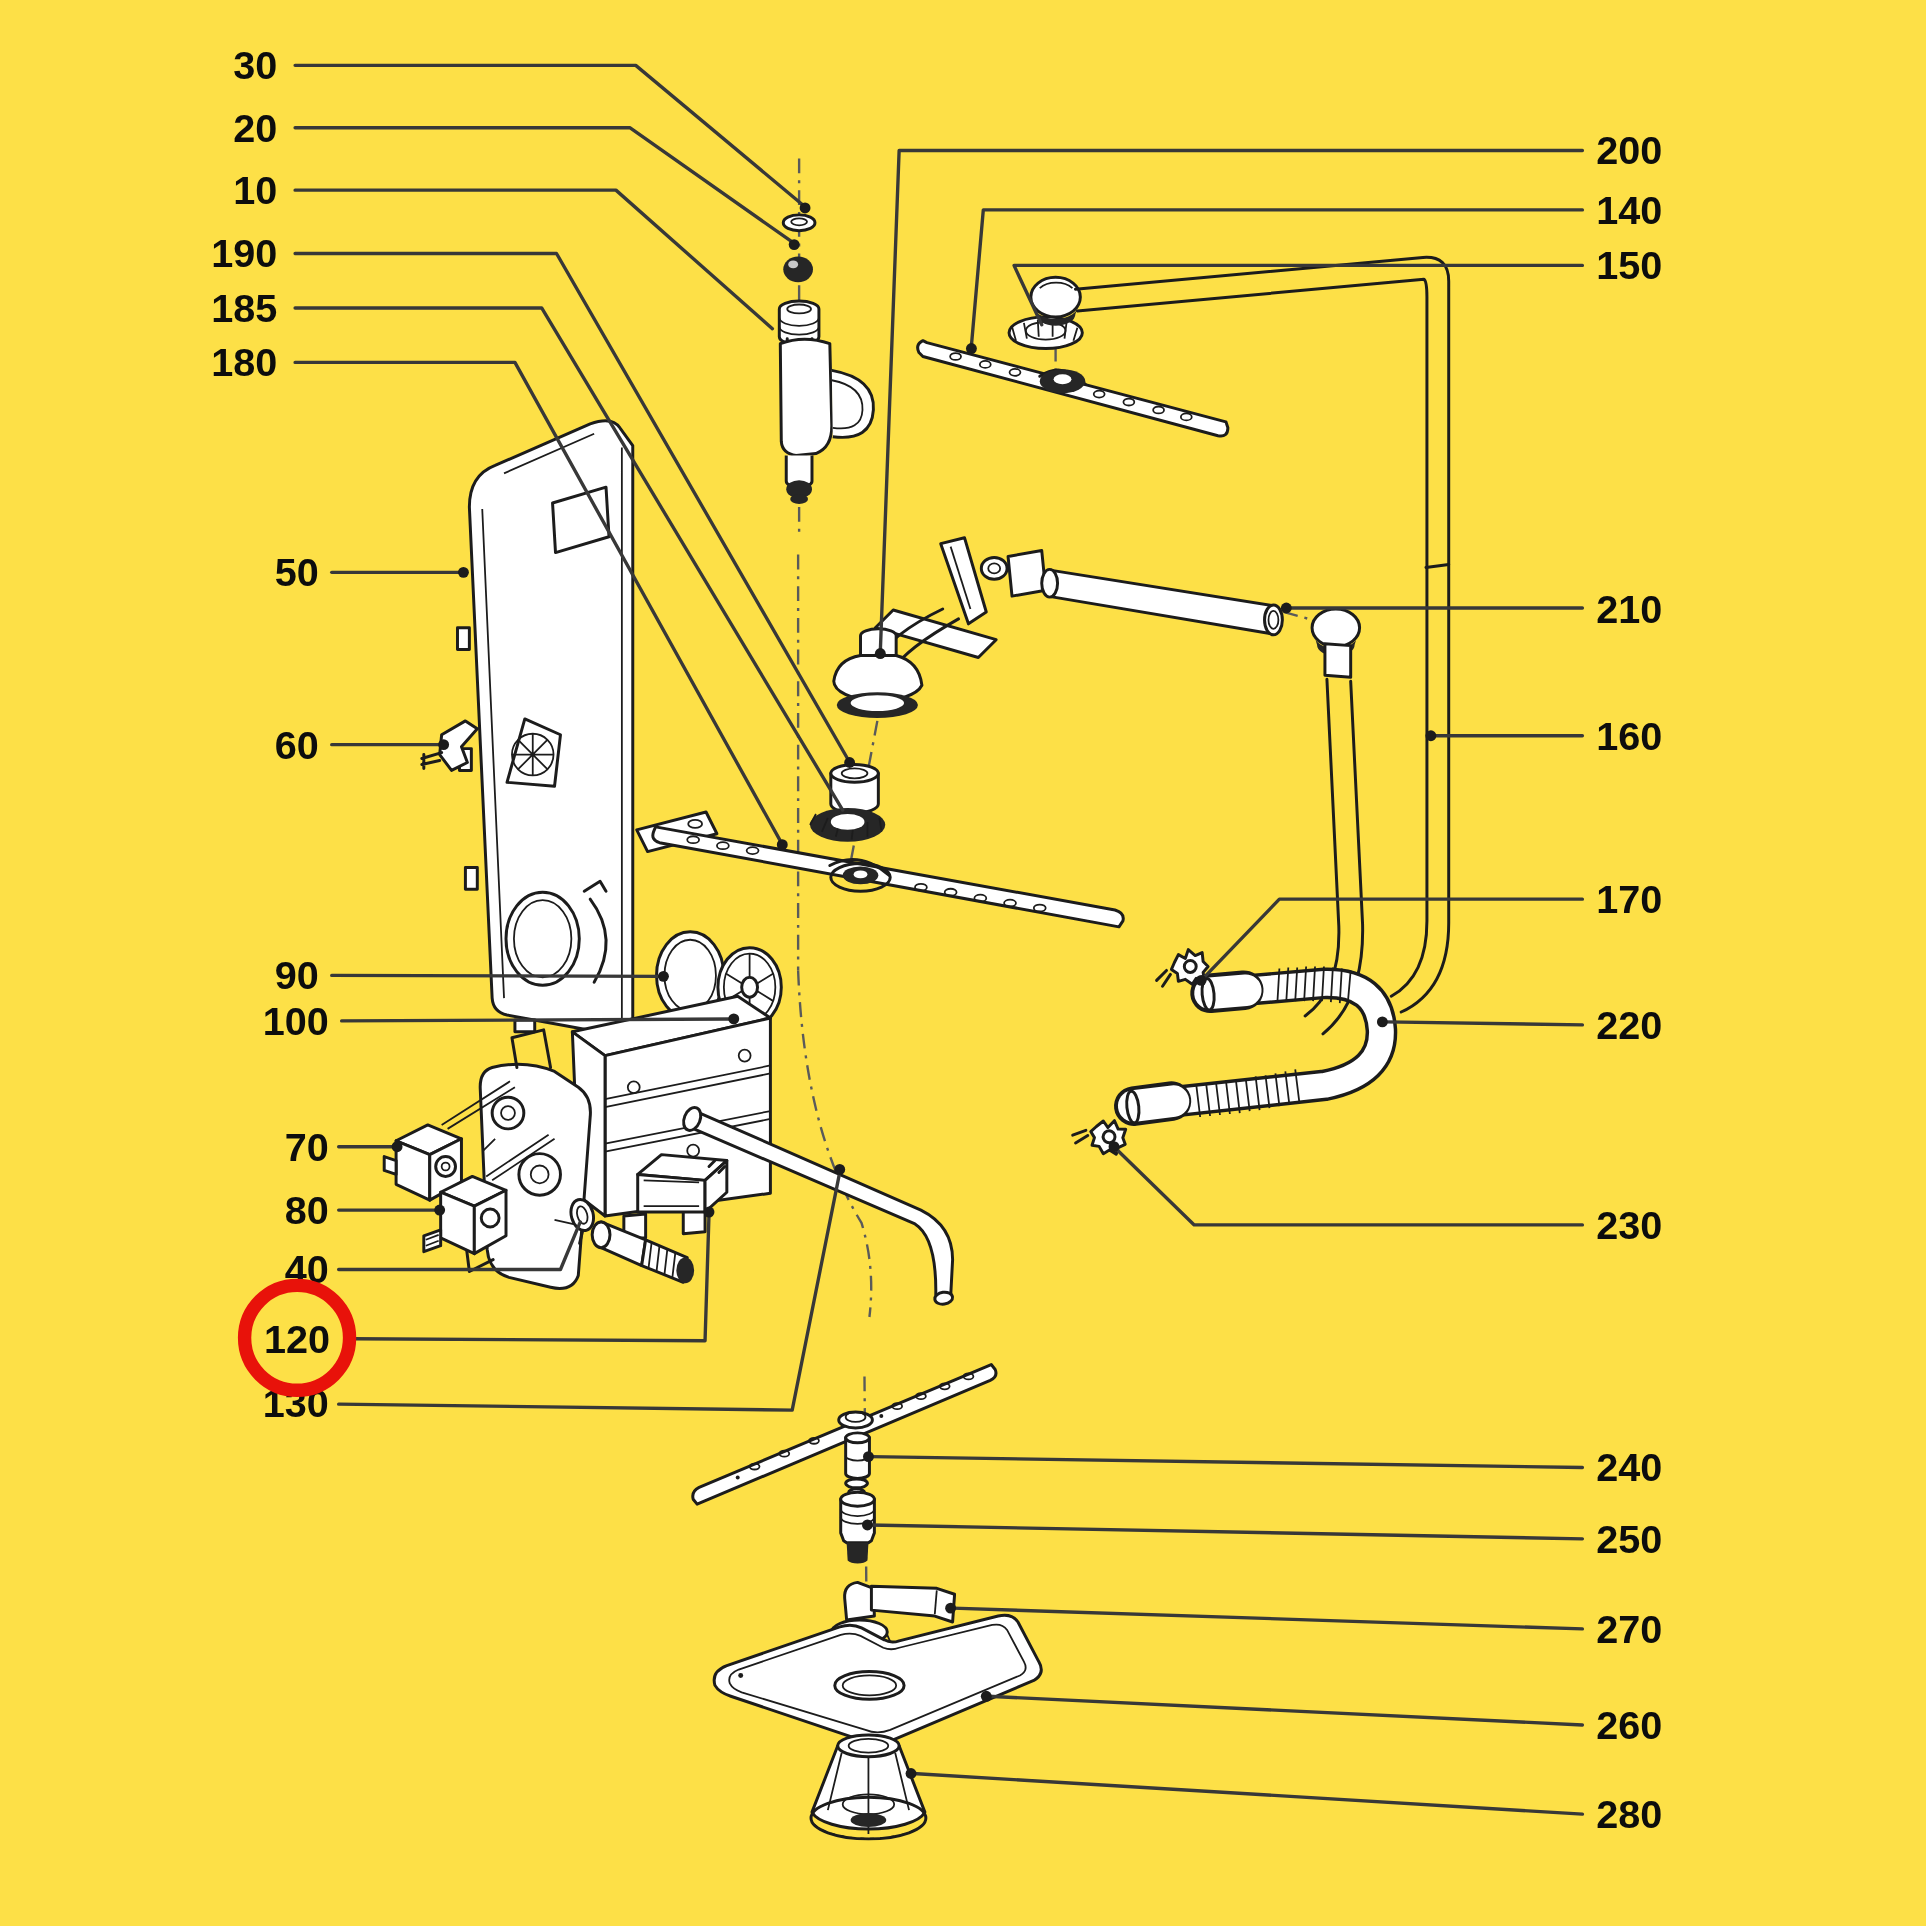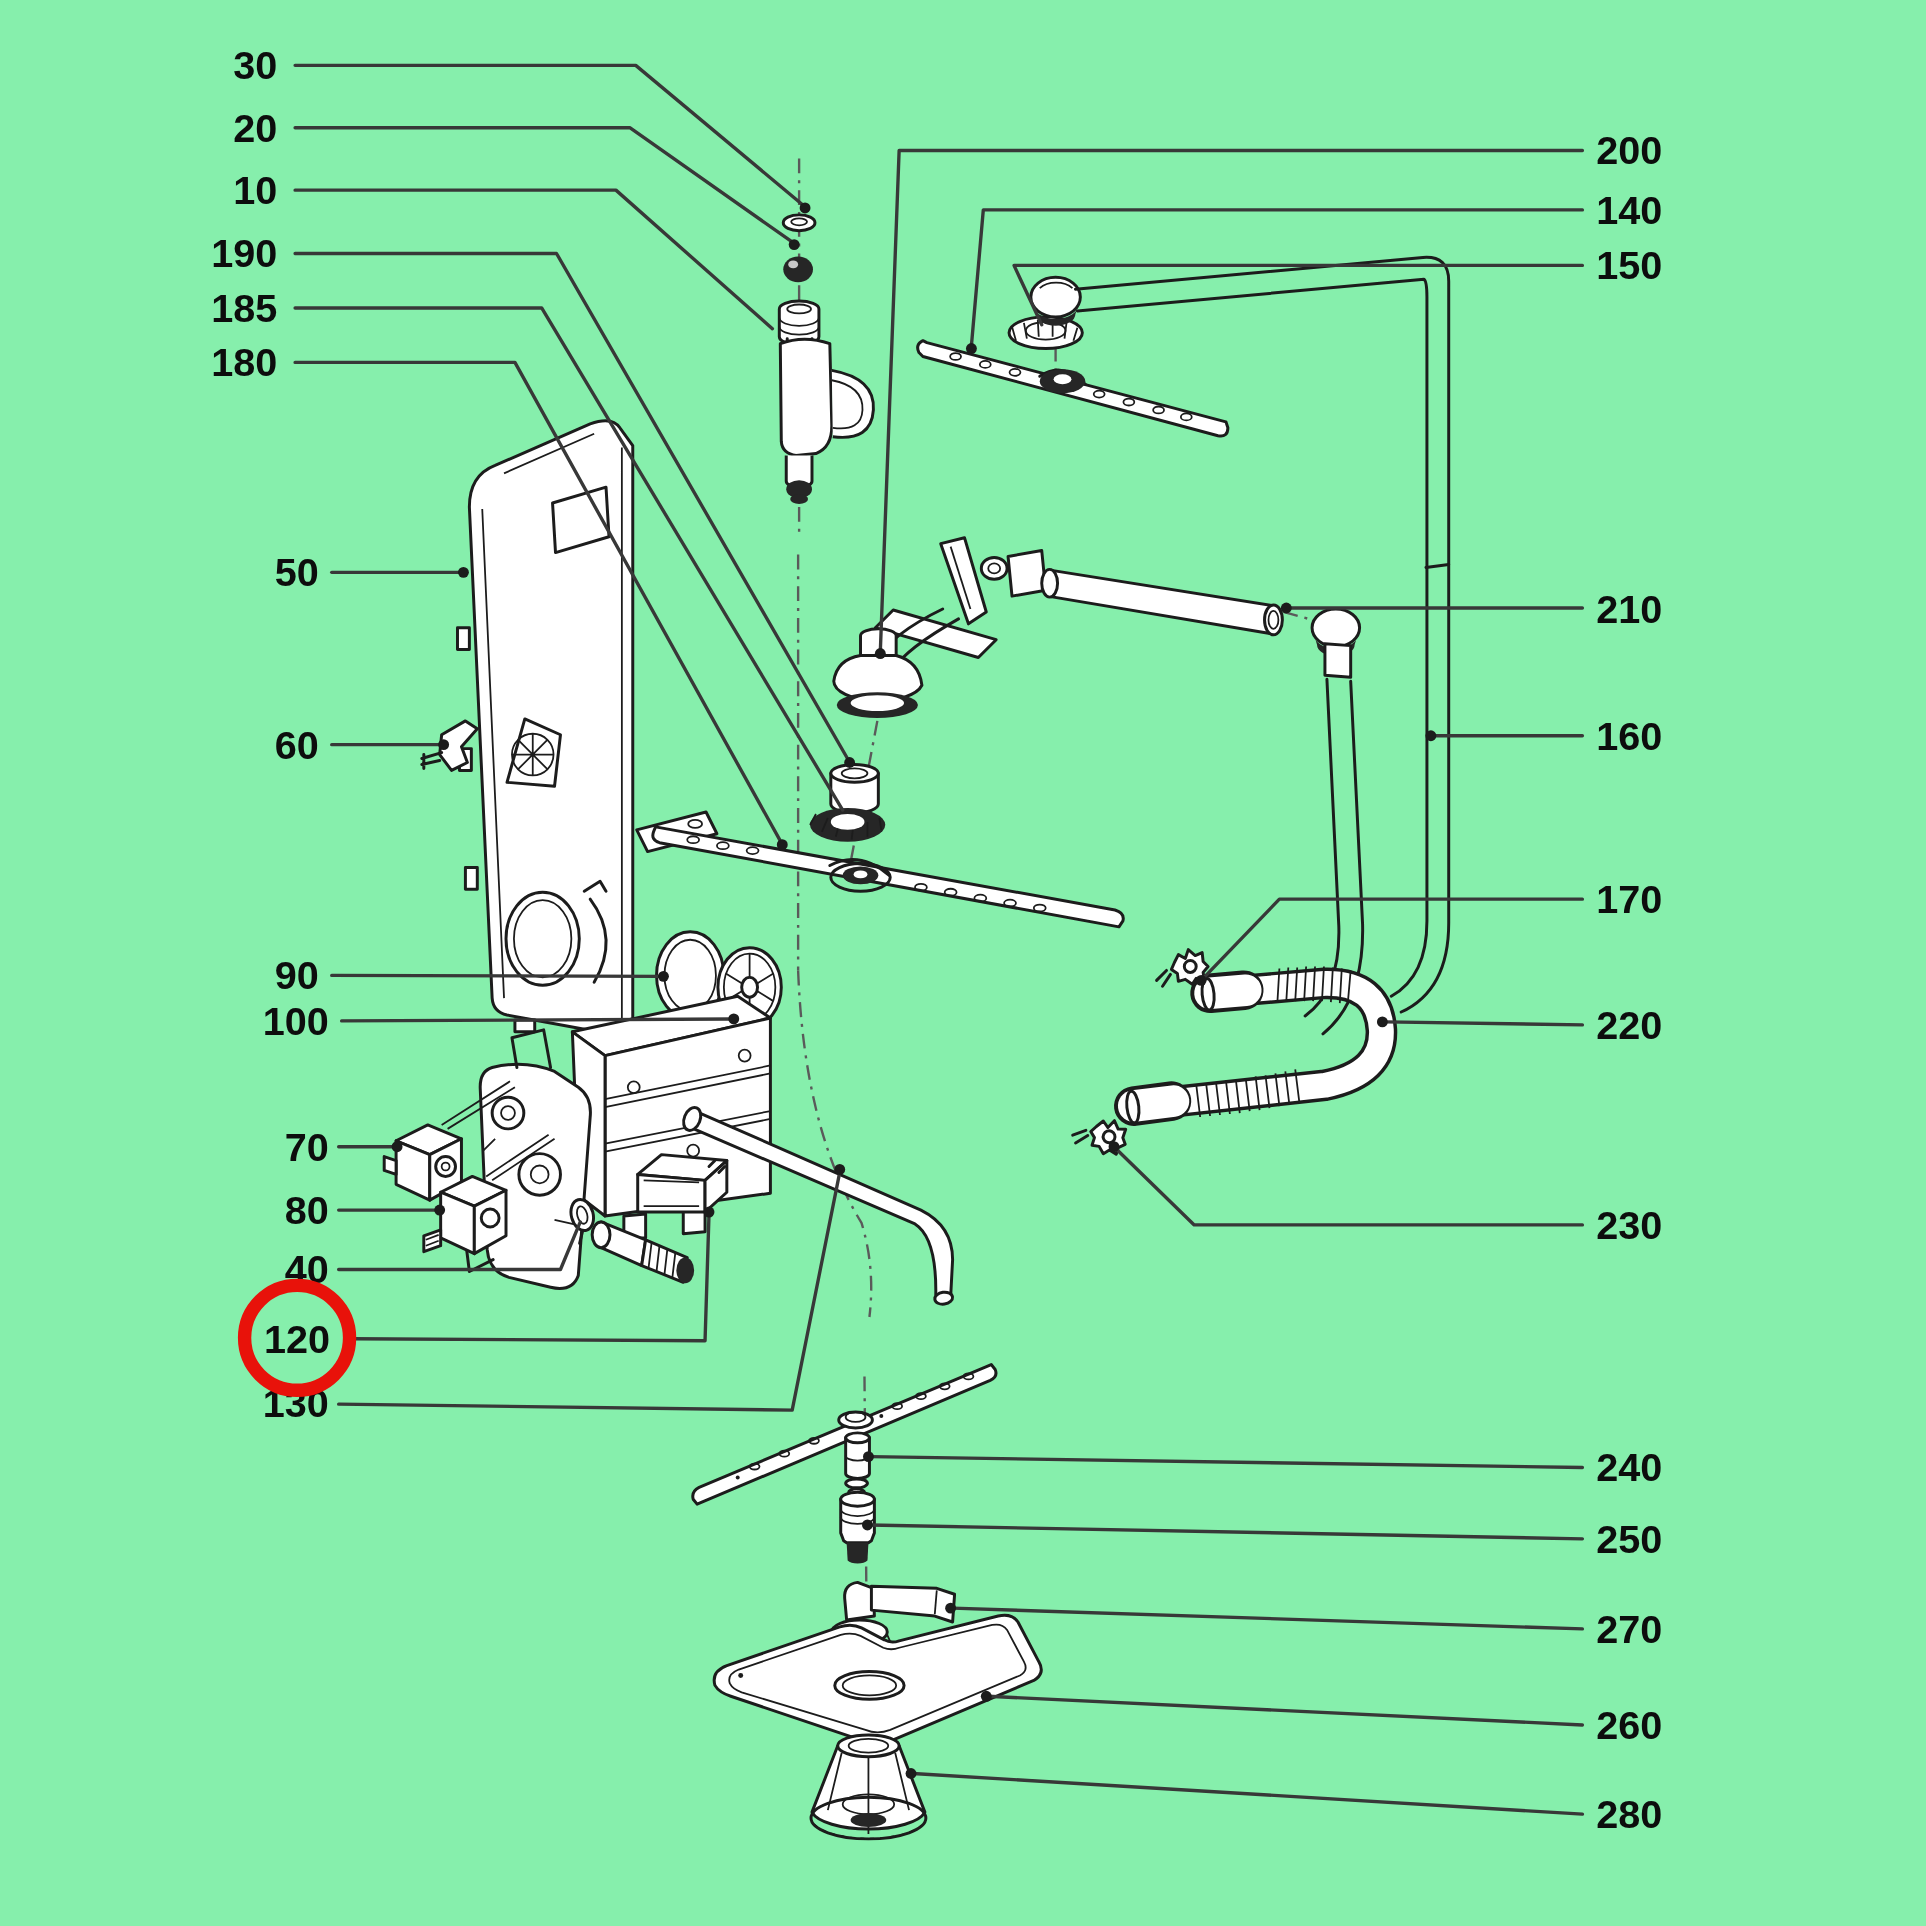--- a/index.html
+++ b/index.html
@@ -1,16 +1,16 @@
 <!DOCTYPE html>
 <html><head>
 <meta charset="utf-8">
 <style>
   html,body{margin:0;padding:0;background:#fff;}
-  #stage{position:relative;width:1927px;height:1927px;background:#86efac;overflow:hidden;}
+  #stage{position:relative;width:1927px;height:1927px;background:#fde047;overflow:hidden;}
   svg{position:absolute;left:0;top:0;}
   .ln{fill:none;stroke:#1c1c1c;stroke-width:3;stroke-linecap:round;stroke-linejoin:round;}
   .lnw{fill:#ffffff;stroke:#1c1c1c;stroke-width:3;stroke-linejoin:round;}
   .thin{fill:none;stroke:#1c1c1c;stroke-width:1.8;}
   .dk{fill:#262626;stroke:none;}
   .ldr{fill:none;stroke:#383838;stroke-width:3.4;stroke-linecap:round;stroke-linejoin:round;}
   .dot{fill:#1c1c1c;stroke:none;}
   .dd{fill:none;stroke:#5a5a5a;stroke-width:2.4;stroke-dasharray:15 7 3 7;}
   .tube{fill:none;stroke:#1c1c1c;stroke-linecap:round;stroke-linejoin:round;}
   .tubew{fill:none;stroke:#ffffff;stroke-linecap:round;stroke-linejoin:round;}

